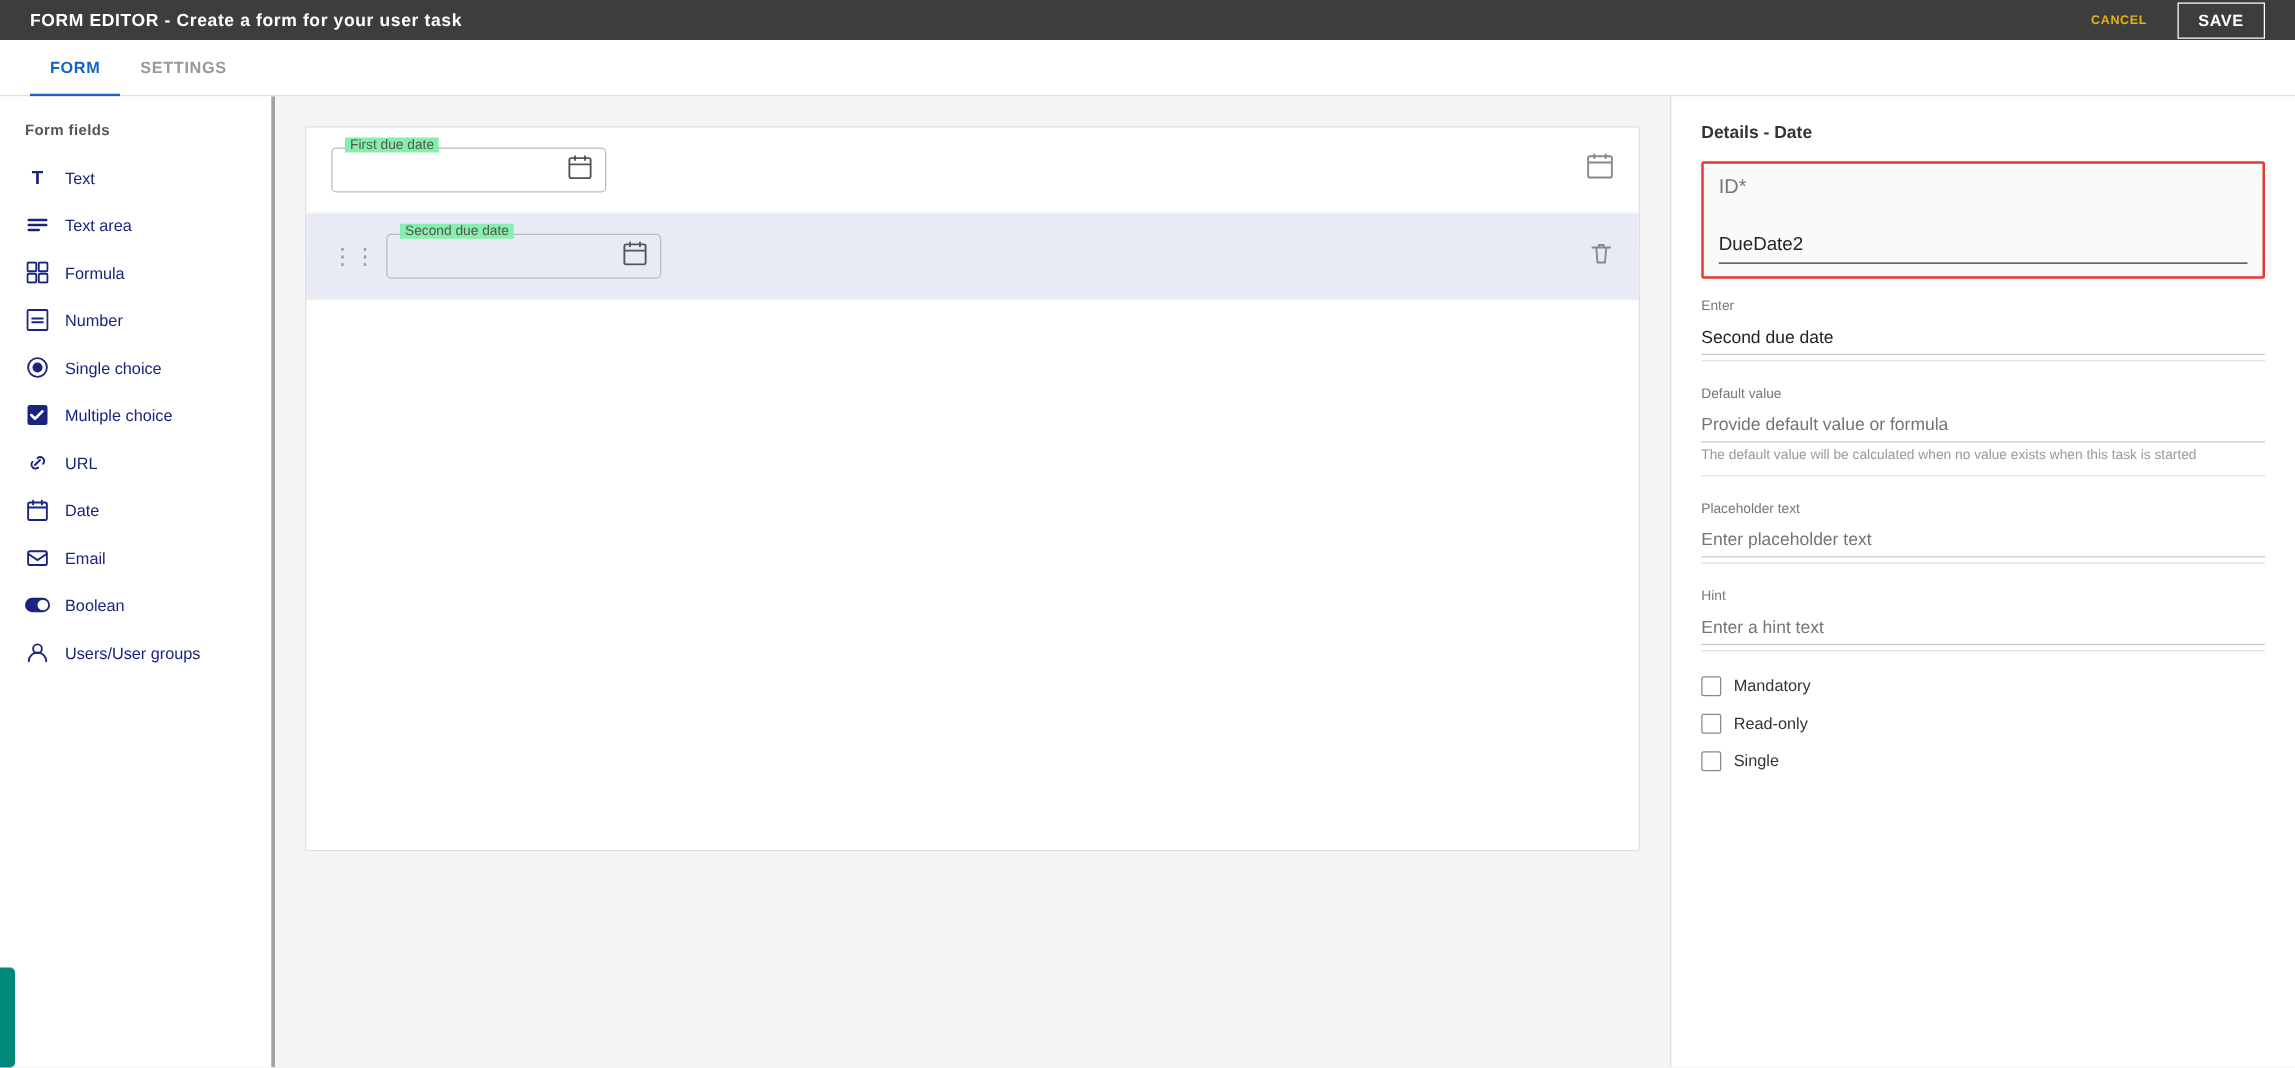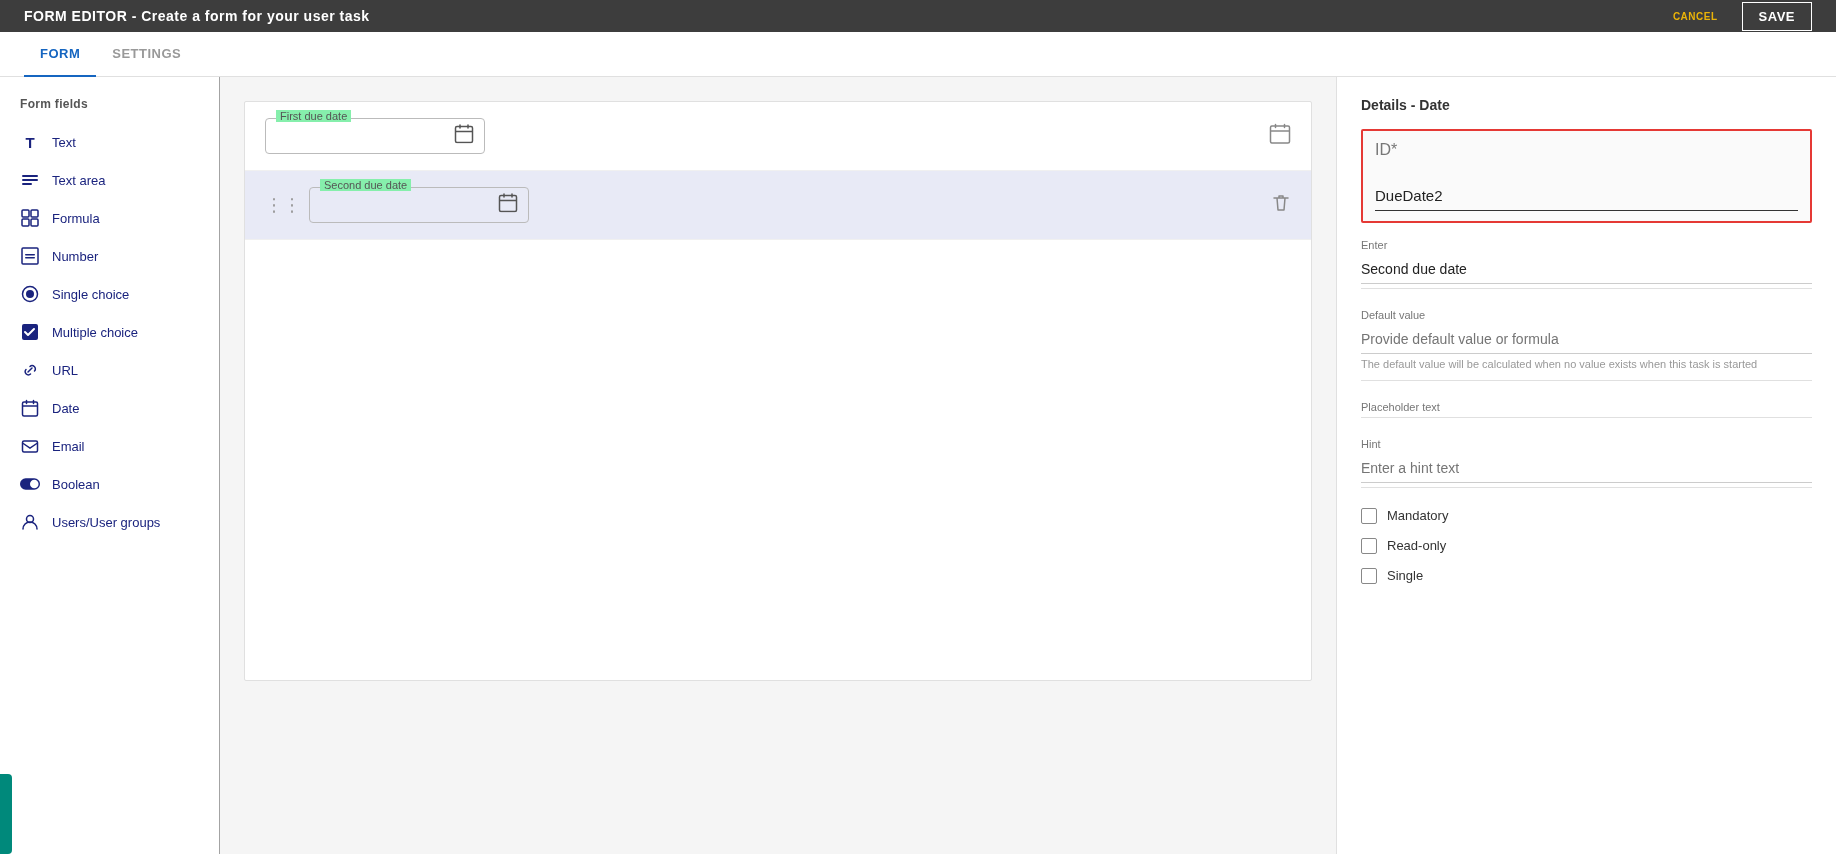--- a/index.html
+++ b/index.html
@@ -74,21 +74,21 @@
     .main-layout {
       display: flex;
       flex: 1;
       overflow: hidden;
     }
 
     
     .sidebar {
       width: 220px;
       background: #fff;
-      border-right: 1px solid #a3a3a3;
+      border-right: 3px solid #a3a3a3;
       padding: 20px 0;
       flex-shrink: 0;
       overflow-y: auto;
     }
     .sidebar-title {
       font-size: 12px;
       font-weight: 700;
       color: #555;
       padding: 0 20px 12px 20px;
       letter-spacing: 0.3px;
@@ -503,20 +503,21 @@
 
     <div class="field-group">
       <div class="field-label">Default value</div>
       <input class="field-input" type="text" placeholder="Provide default value or formula" style="">
       <div class="hint-text">The default value will be calculated when no value exists when this task is started</div>
       <hr class="divider-line" style="margin-top:10px;">
     </div>
 
     <div class="field-group">
       <div class="field-label">Placeholder text</div>
+      <input class="field-input" type="text" placeholder="Enter placeholder text" style="">
       <hr class="divider-line">
     </div>
 
     <div class="field-group">
       <div class="field-label">Hint</div>
       <input class="field-input" type="text" placeholder="Enter a hint text" style="">
       <hr class="divider-line">
     </div>
 
     <div class="checkbox-group">

